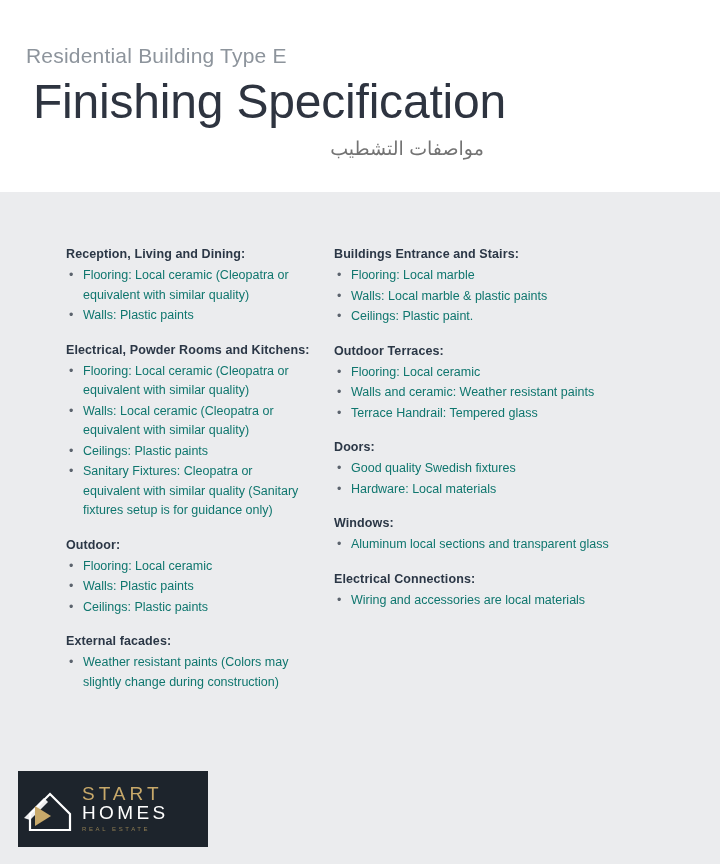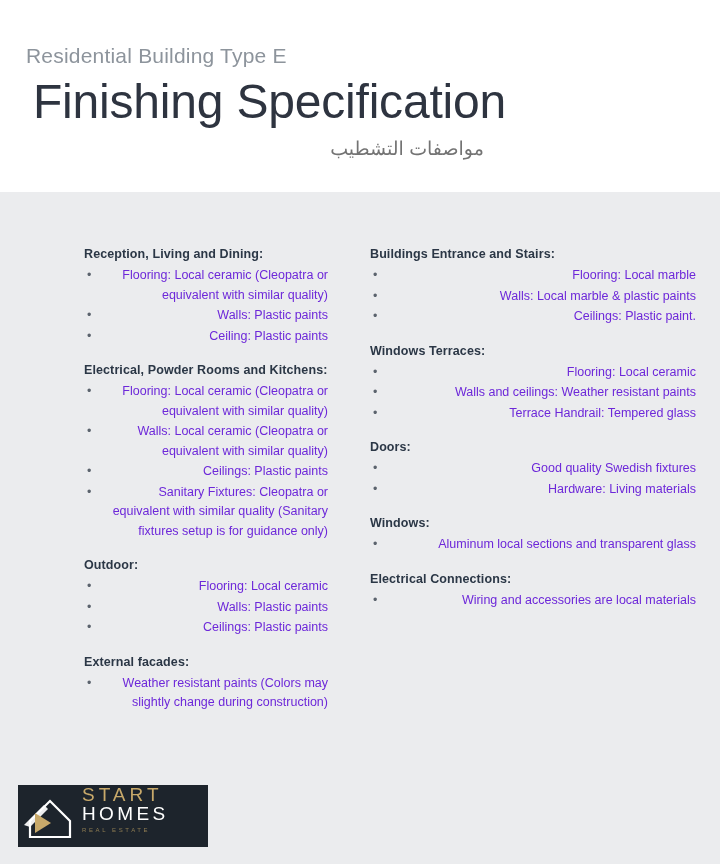--- a/index.html
+++ b/index.html
@@ -64,21 +64,20 @@
   }
   .columns {
     position: absolute;
     top: 55px;
     left: 0;
     width: 720px;
     display: flex;
   }
   .col {
     box-sizing: border-box;
-    margin-left: 18px;
   }
   .col-left {
     width: 320px;
     padding-left: 66px;
     padding-right: 10px;
   }
   .col-right {
     width: 360px;
     padding-left: 14px;
     padding-right: 20px;
@@ -96,42 +95,41 @@
   ul.items {
     list-style: none;
     margin: 0;
     padding: 0;
   }
   ul.items li {
     position: relative;
     padding-left: 17px;
     font-size: 12.5px;
     line-height: 19.5px;
-    color: #6d28d9;
+    color: #0f766e;
     margin-bottom: 1px;
-    text-align: right;
   }
   ul.items li::before {
     content: "•";
     position: absolute;
     left: 3px;
     top: 0;
     color: #5b636d;
     font-size: 12.5px;
   }
   
   .logo {
     position: absolute;
     left: 18px;
     bottom: 17px;
     width: 190px;
-    height: 62px;
+    height: 76px;
     background: #1d242c;
     display: flex;
-    align-items: flex-start;
+    align-items: center;
     overflow: hidden;
   }
   .logo-mark {
     width: 62px;
     height: 62px;
     position: relative;
     flex: 0 0 auto;
   }
   .logo-mark svg {
     display: block;
@@ -179,21 +177,20 @@
   <div class="content">
     <div class="columns">
 
       <div class="col col-left">
 
         <div class="section">
           <div class="section-title">Reception, Living and Dining:</div>
           <ul class="items">
             <li>Flooring: Local ceramic (Cleopatra or equivalent with similar quality)</li>
             <li>Walls: Plastic paints</li>
-            <li>Ceiling: Plastic paints</li>
           </ul>
         </div>
 
         <div class="section">
           <div class="section-title">Electrical, Powder Rooms and Kitchens:</div>
           <ul class="items">
             <li>Flooring: Local ceramic (Cleopatra or equivalent with similar quality)</li>
             <li>Walls: Local ceramic (Cleopatra or equivalent with similar quality)</li>
             <li>Ceilings: Plastic paints</li>
             <li>Sanitary Fixtures: Cleopatra or equivalent with similar quality (Sanitary fixtures setup is for guidance only)</li>
@@ -223,33 +220,33 @@
         <div class="section">
           <div class="section-title">Buildings Entrance and Stairs:</div>
           <ul class="items">
             <li>Flooring: Local marble</li>
             <li>Walls: Local marble &amp; plastic paints</li>
             <li>Ceilings: Plastic paint.</li>
           </ul>
         </div>
 
         <div class="section">
-          <div class="section-title">Windows Terraces:</div>
+          <div class="section-title">Outdoor Terraces:</div>
           <ul class="items">
             <li>Flooring: Local ceramic</li>
-            <li>Walls and ceilings: Weather resistant paints</li>
+            <li>Walls and ceramic: Weather resistant paints</li>
             <li>Terrace Handrail: Tempered glass</li>
           </ul>
         </div>
 
         <div class="section">
           <div class="section-title">Doors:</div>
           <ul class="items">
             <li>Good quality Swedish fixtures</li>
-            <li>Hardware: Living materials</li>
+            <li>Hardware: Local materials</li>
           </ul>
         </div>
 
         <div class="section">
           <div class="section-title">Windows:</div>
           <ul class="items">
             <li>Aluminum local sections and transparent glass</li>
           </ul>
         </div>
 

